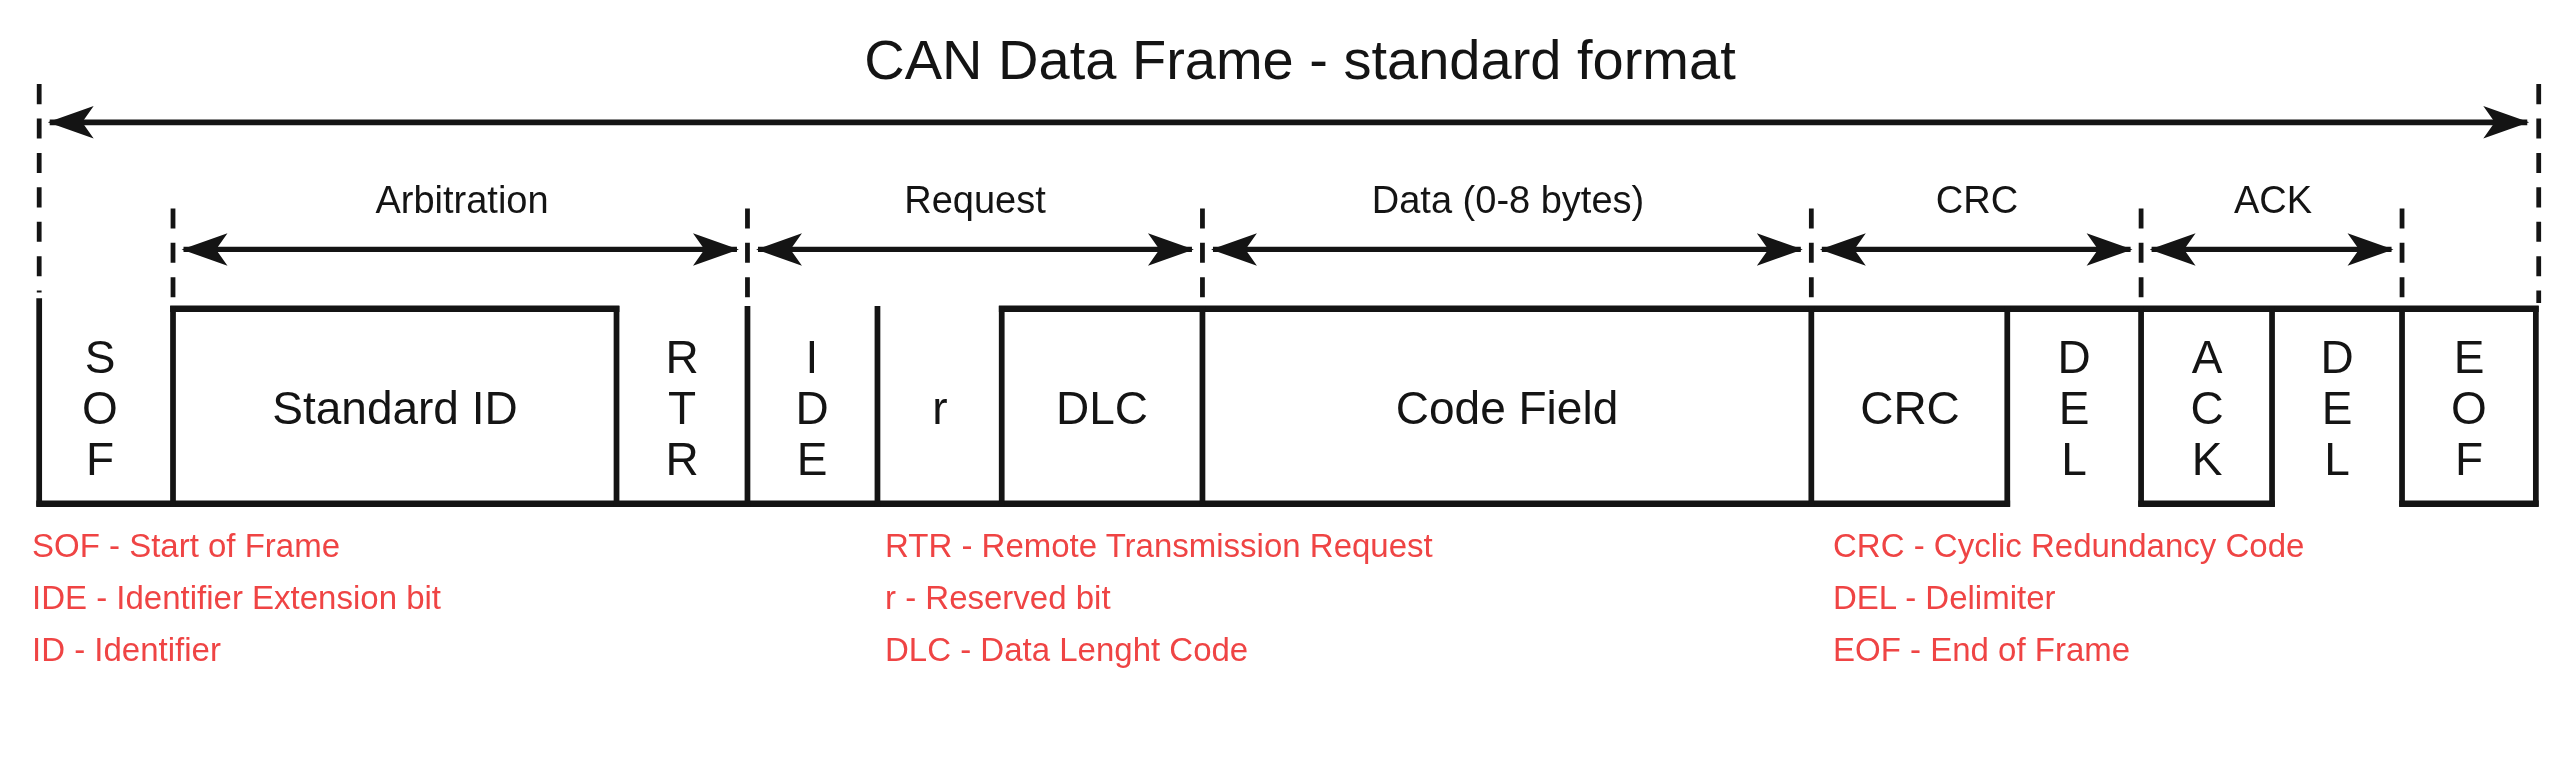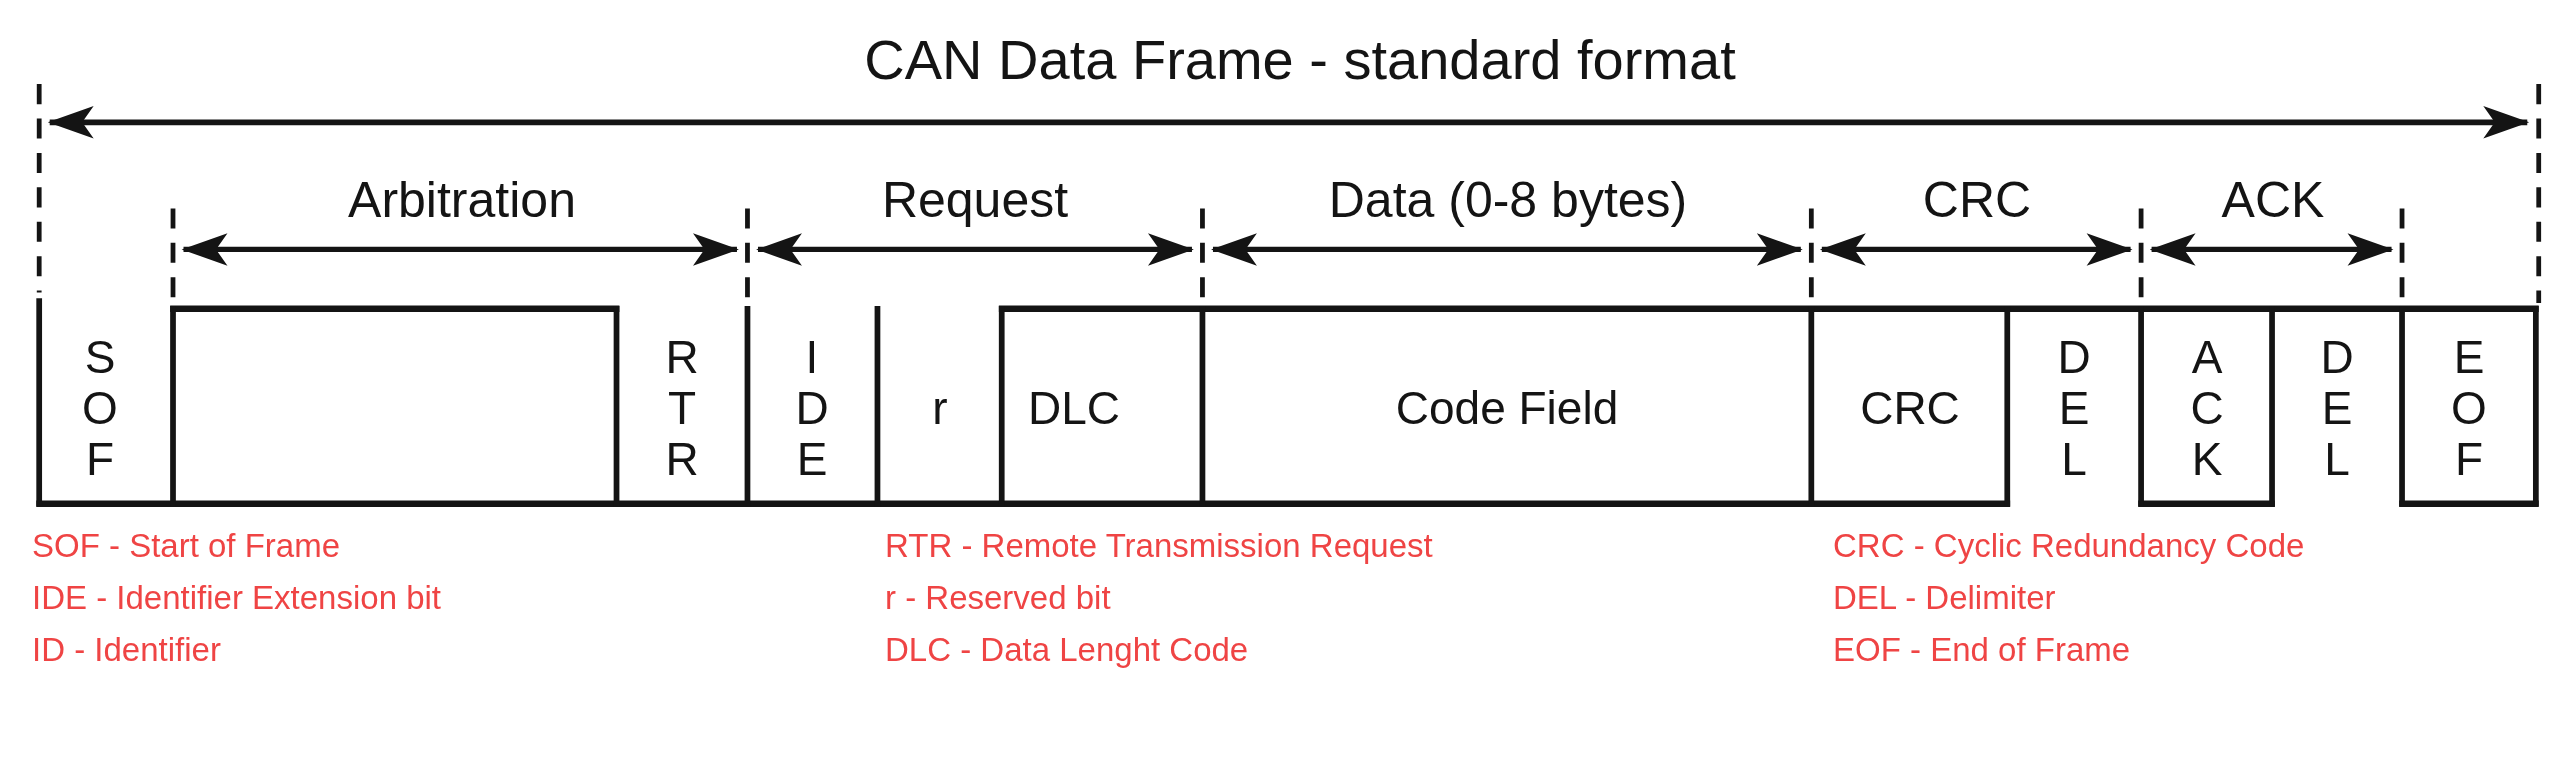--- a/index.html
+++ b/index.html
@@ -11,21 +11,21 @@
     color:#141414;
     overflow:hidden;
   }
   .stage svg{position:absolute;left:0;top:0;}
   .title{
     position:absolute;top:29px;left:1300px;transform:translateX(-50%);
     font-size:56px;line-height:61px;white-space:nowrap;color:#141414;
   }
   .section-label{
     position:absolute;top:173px;transform:translateX(-50%);
-    font-size:50px;line-height:54px;white-space:nowrap;color:#141414;
+    font-size:38px;line-height:54px;white-space:nowrap;color:#141414;
   }
   .cell-label{
     position:absolute;top:408px;transform:translate(-50%,-50%);
     font-size:46px;line-height:51px;text-align:center;
     white-space:pre-line;color:#141414;
   }
   .legend{
     position:absolute;top:520px;
     font-size:33px;line-height:52px;white-space:nowrap;color:#ef4444;
   }
@@ -91,28 +91,29 @@
 
   <div class="section-label" style="left:462px">Arbitration</div>
   <div class="section-label" style="left:975px">Request</div>
   <div class="section-label" style="left:1508px">Data (0-8 bytes)</div>
   <div class="section-label" style="left:1977px">CRC</div>
   <div class="section-label" style="left:2273px">ACK</div>
 
   <div class="cell-label" style="left:100px">S
 O
 F</div>
+  <div class="cell-label" style="left:395px">Standard ID</div>
   <div class="cell-label" style="left:682px">R
 T
 R</div>
   <div class="cell-label" style="left:812px">I
 D
 E</div>
   <div class="cell-label" style="left:940px">r</div>
-  <div class="cell-label" style="left:1074px">DLC</div>
+  <div class="cell-label" style="left:1102px">DLC</div>
   <div class="cell-label" style="left:1507px">Code Field</div>
   <div class="cell-label" style="left:1910px">CRC</div>
   <div class="cell-label" style="left:2074px">D
 E
 L</div>
   <div class="cell-label" style="left:2207px">A
 C
 K</div>
   <div class="cell-label" style="left:2337px">D
 E

